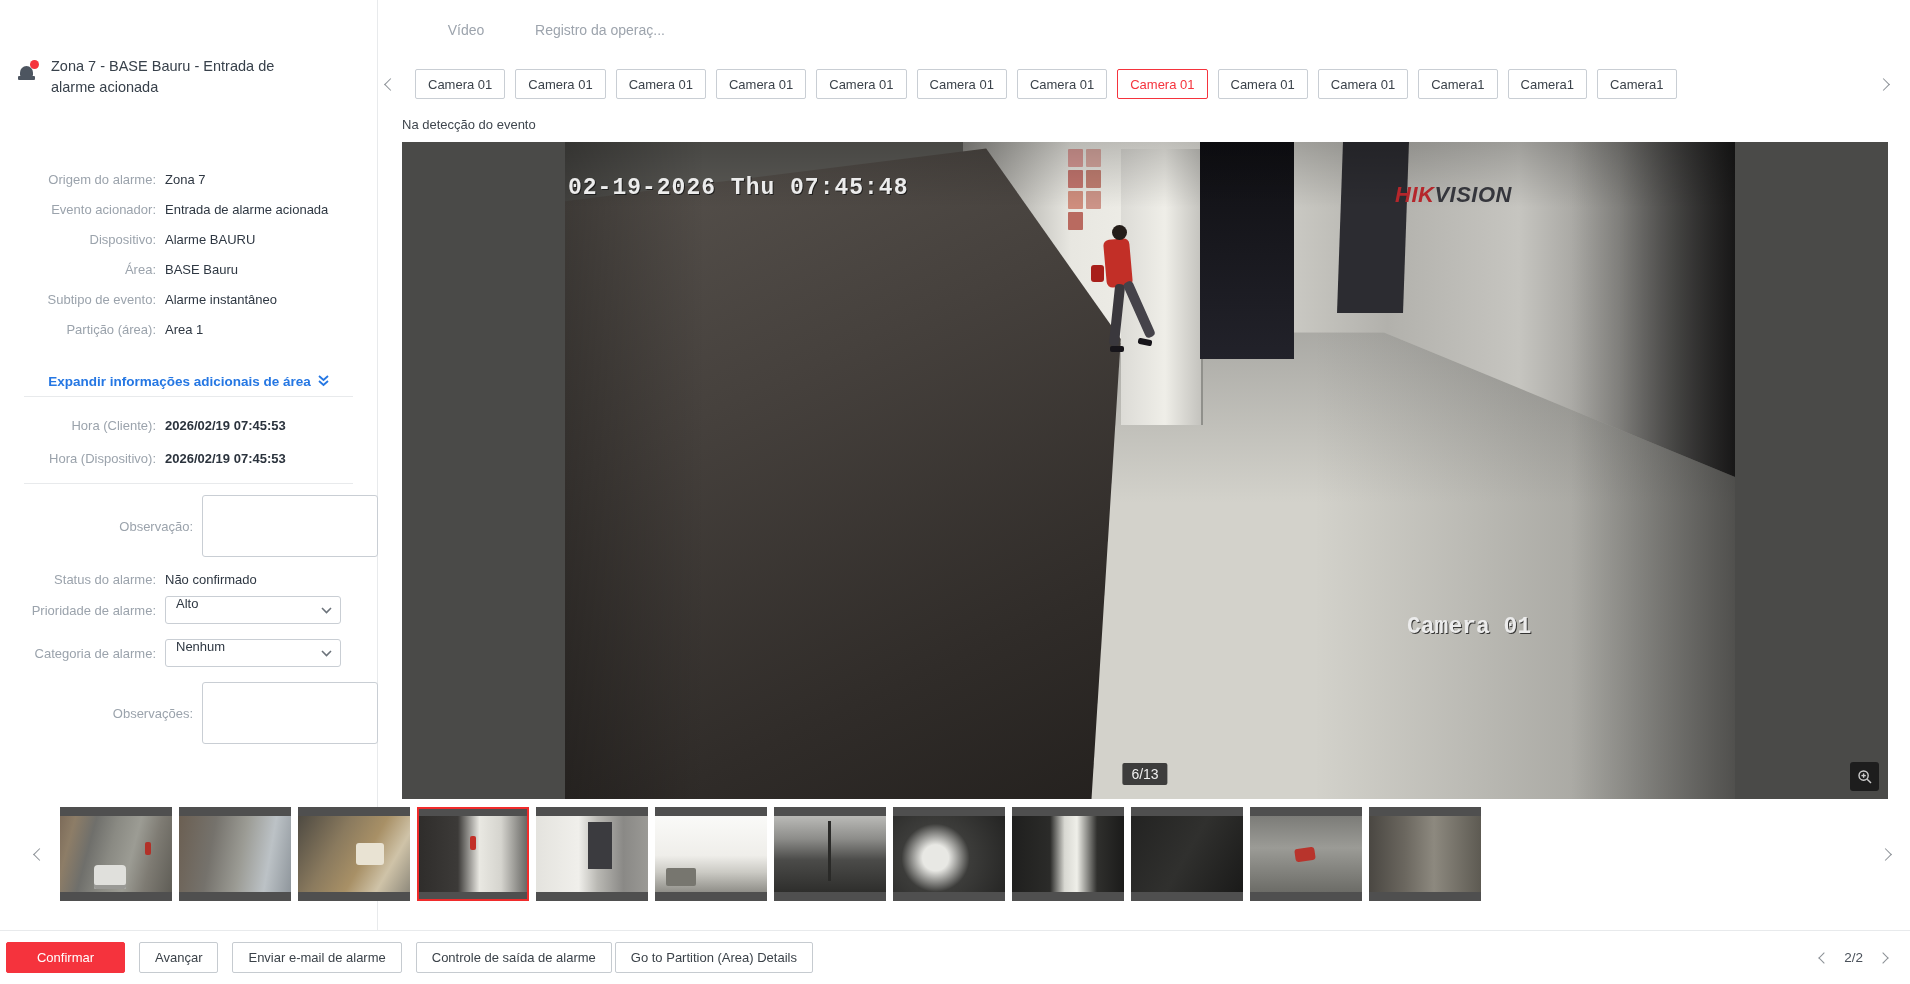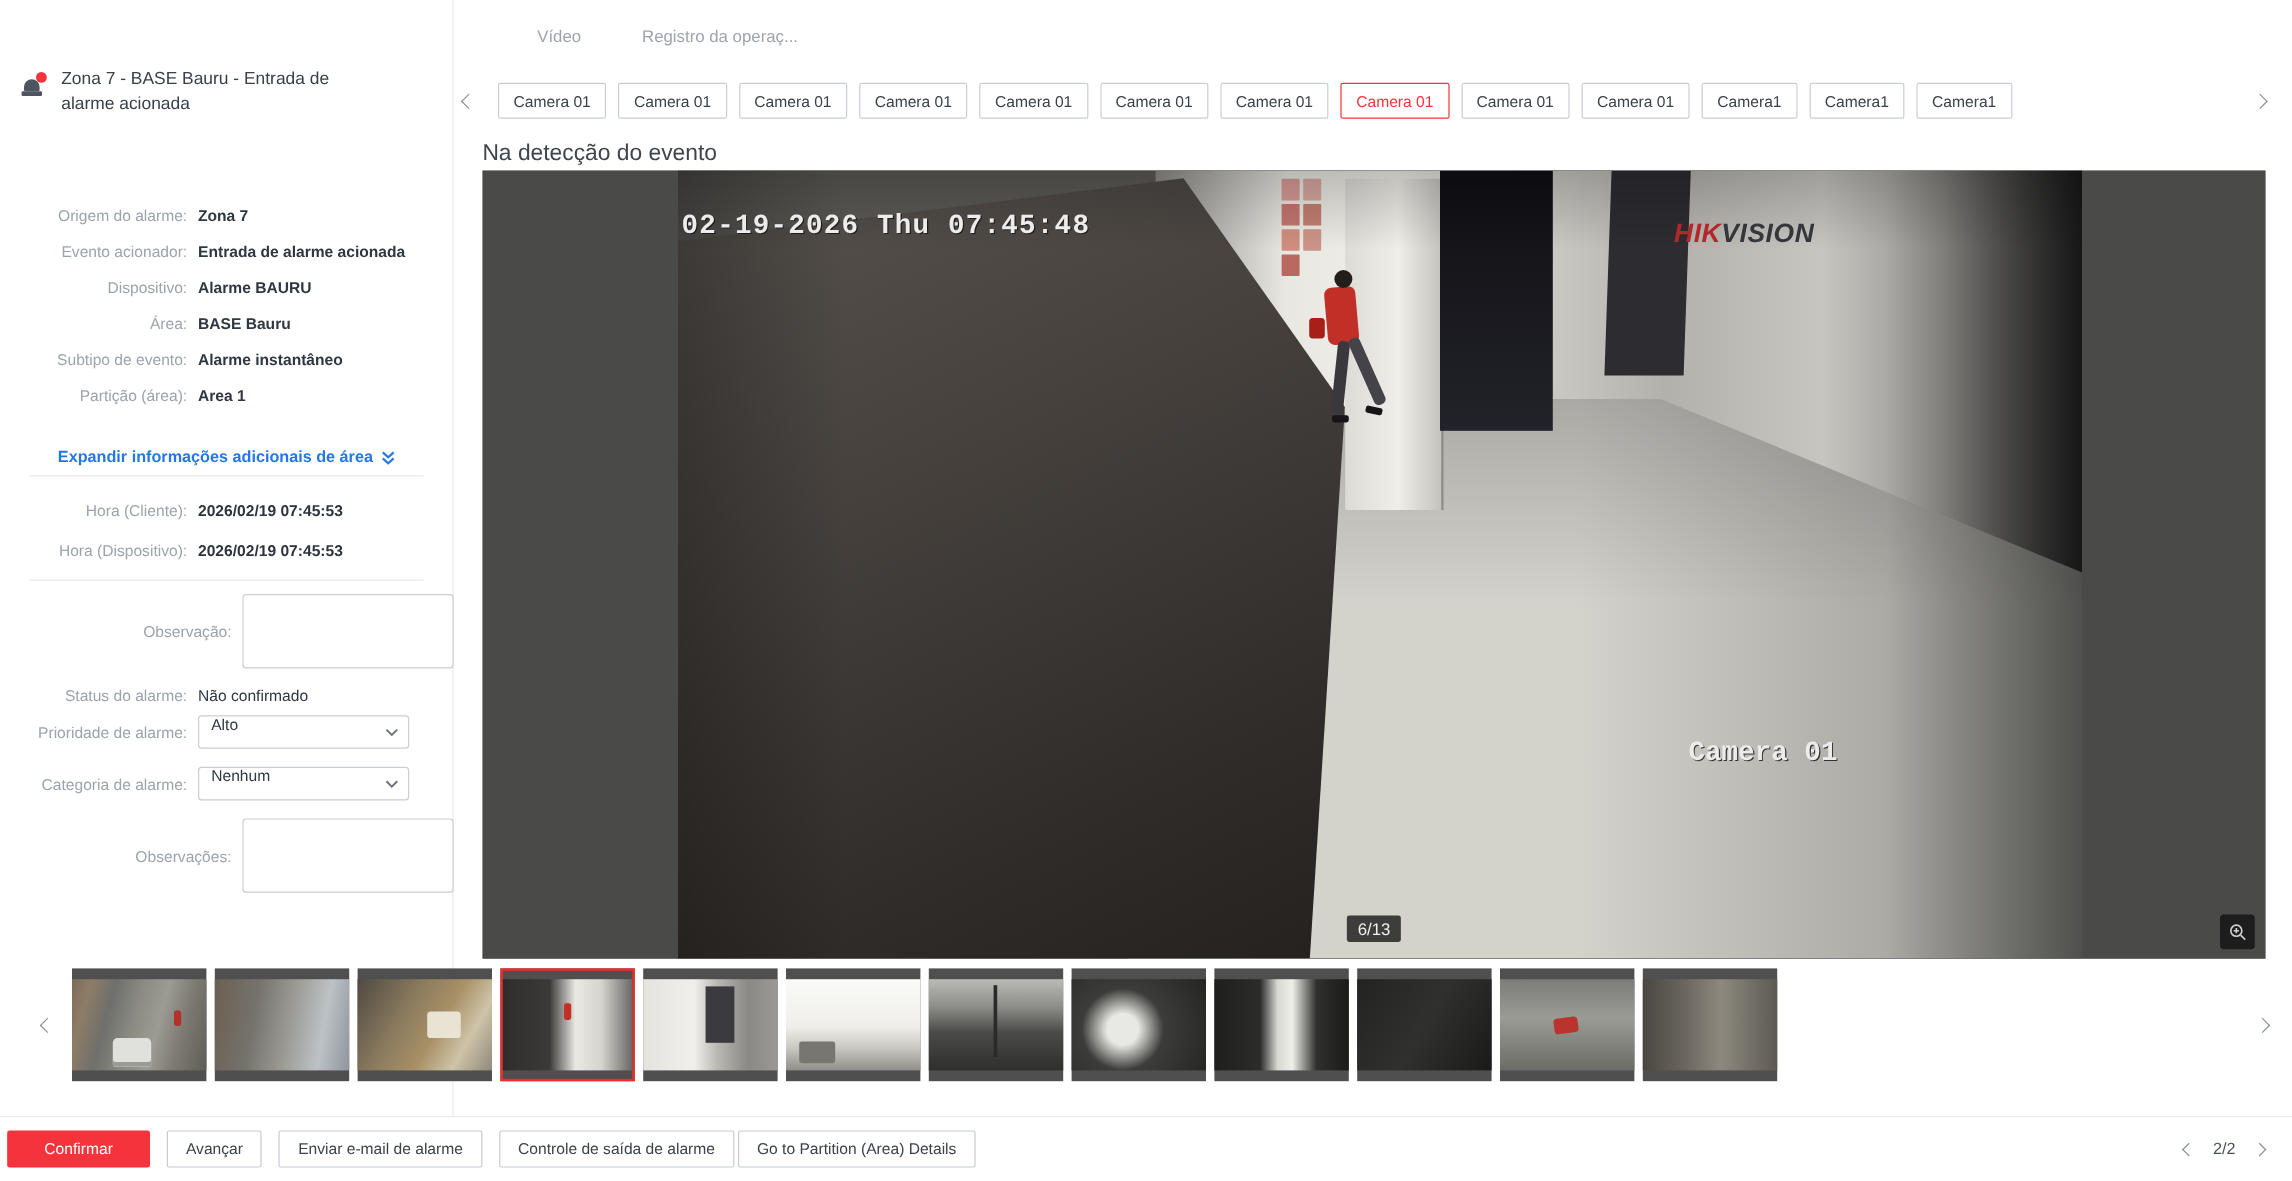--- a/index.html
+++ b/index.html
@@ -19,24 +19,24 @@
   .alarm-header{position:absolute;top:56px;left:18px;width:300px;display:flex;gap:11px;}
   .alarm-icon{position:relative;width:22px;height:22px;flex:none;margin-top:3px;}
   .alarm-icon .dome{position:absolute;left:2px;top:7px;width:13px;height:10px;background:#4d5560;border-radius:7px 7px 1px 1px;}
   .alarm-icon .base{position:absolute;left:0;top:17px;width:17px;height:4px;background:#4d5560;border-radius:1px;}
   .alarm-icon .dot{position:absolute;right:1px;top:1px;width:9px;height:9px;background:var(--accent-red);border-radius:50%;}
   .alarm-title{font-size:14.5px;line-height:21px;color:#38414b;}
 
   .info-fields{position:absolute;top:171px;left:0;width:378px;}
   .frow{display:flex;margin-bottom:12px;font-size:13px;line-height:18px;}
   .frow .lbl{flex:0 0 165px;text-align:right;padding-right:9px;color:var(--label-gray);}
-  .frow .val{color:#2e3742;font-weight:bold;}
+  .frow .val{color:#2e3742;}
 
   .expand-row{position:absolute;top:372px;left:0;width:378px;text-align:center;}
-  .expand-link{color:var(--link-blue);font-size:13.5px;font-weight:bold;text-decoration:none;display:inline-flex;align-items:flex-end;gap:6px;cursor:pointer;}
+  .expand-link{color:var(--link-blue);font-size:13.5px;font-weight:bold;text-decoration:none;display:inline-flex;align-items:flex-start;gap:6px;cursor:pointer;}
   .dbl-chevron{display:inline-block;}
   .divider{position:absolute;left:24px;right:24px;height:1px;background:#e8eaec;}
   .d1{top:396px;} .d2{top:483px;}
 
   .time-fields{position:absolute;top:417px;left:0;width:378px;}
   .time-fields .frow{margin-bottom:15px;}
   .time-fields .val{font-weight:bold;color:#2b333d;}
 
   .form{position:absolute;top:495px;left:0;width:378px;font-size:13px;}
   .form-row{display:flex;align-items:center;margin-bottom:15px;}
@@ -57,21 +57,21 @@
   .camera-row{position:absolute;left:0;right:0;top:67px;height:34px;display:flex;align-items:center;}
   .nav-chev{width:22px;height:22px;flex:none;display:flex;align-items:center;justify-content:center;cursor:pointer;}
   .chev{display:inline-block;width:9px;height:9px;border-left:1.5px solid #8b9096;border-bottom:1.5px solid #8b9096;}
   .chev.left{transform:rotate(45deg);}
   .chev.right{transform:rotate(225deg);}
   .cam-list{display:flex;gap:10px;margin-left:14px;}
   .cam-btn{height:30px;padding:0 12px;background:#fff;border:1px solid var(--border-gray);border-radius:2px;font-size:13px;color:#3b424a;font-family:"Liberation Sans",sans-serif;cursor:pointer;white-space:nowrap;}
   .cam-btn.selected{border-color:var(--accent-red);color:var(--accent-red);}
   .camera-row .nav-right{margin-left:auto;margin-right:16px;}
 
-  .caption{position:absolute;left:23px;top:117px;font-size:19px;color:#3f464e;}
+  .caption{position:absolute;left:23px;top:117px;font-size:13px;color:#3f464e;}
 
   
   .viewer{position:absolute;left:23px;top:142px;width:1486px;height:657px;background:#4a4a48;overflow:hidden;}
   .photo{position:absolute;left:163px;top:0;width:1170px;height:657px;background:#6e6d69;overflow:hidden;}
   .ceiling{position:absolute;left:0;top:0;width:38%;height:11%;background:#5a5955;}
   .backwall{position:absolute;left:34%;top:0;width:66%;height:68%;
     background:linear-gradient(to right,#8a8985 0%,#e8e7e1 14%,#f0efe9 26%,#cfcec8 40%,#b2b1ac 55%,#c6c5c0 72%,#93928e 85%,#474645 96%,#2b2a2a 100%);}
   .floor{position:absolute;left:0;top:0;width:100%;height:100%;
     clip-path:polygon(32% 100%,43.5% 32%,52% 29%,70% 29%,100% 51%,100% 100%);
     background:#d3d2cb;overflow:hidden;}

